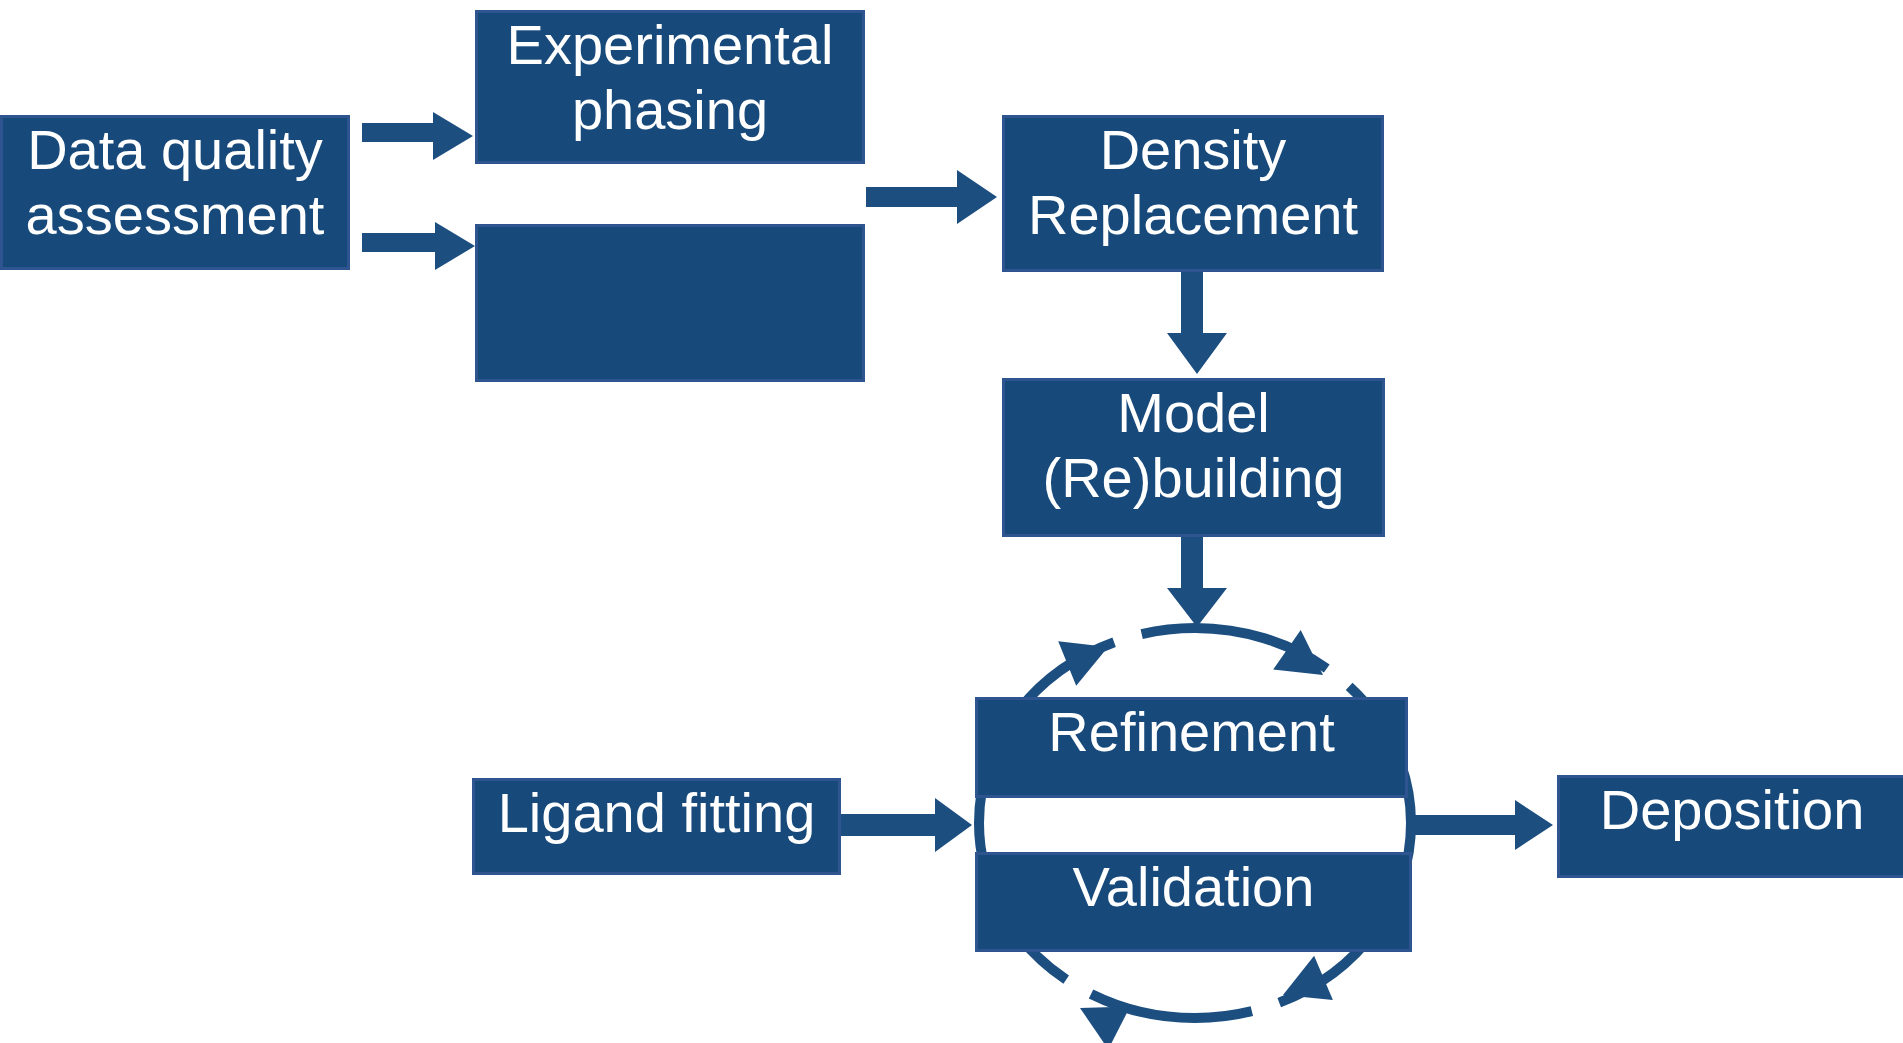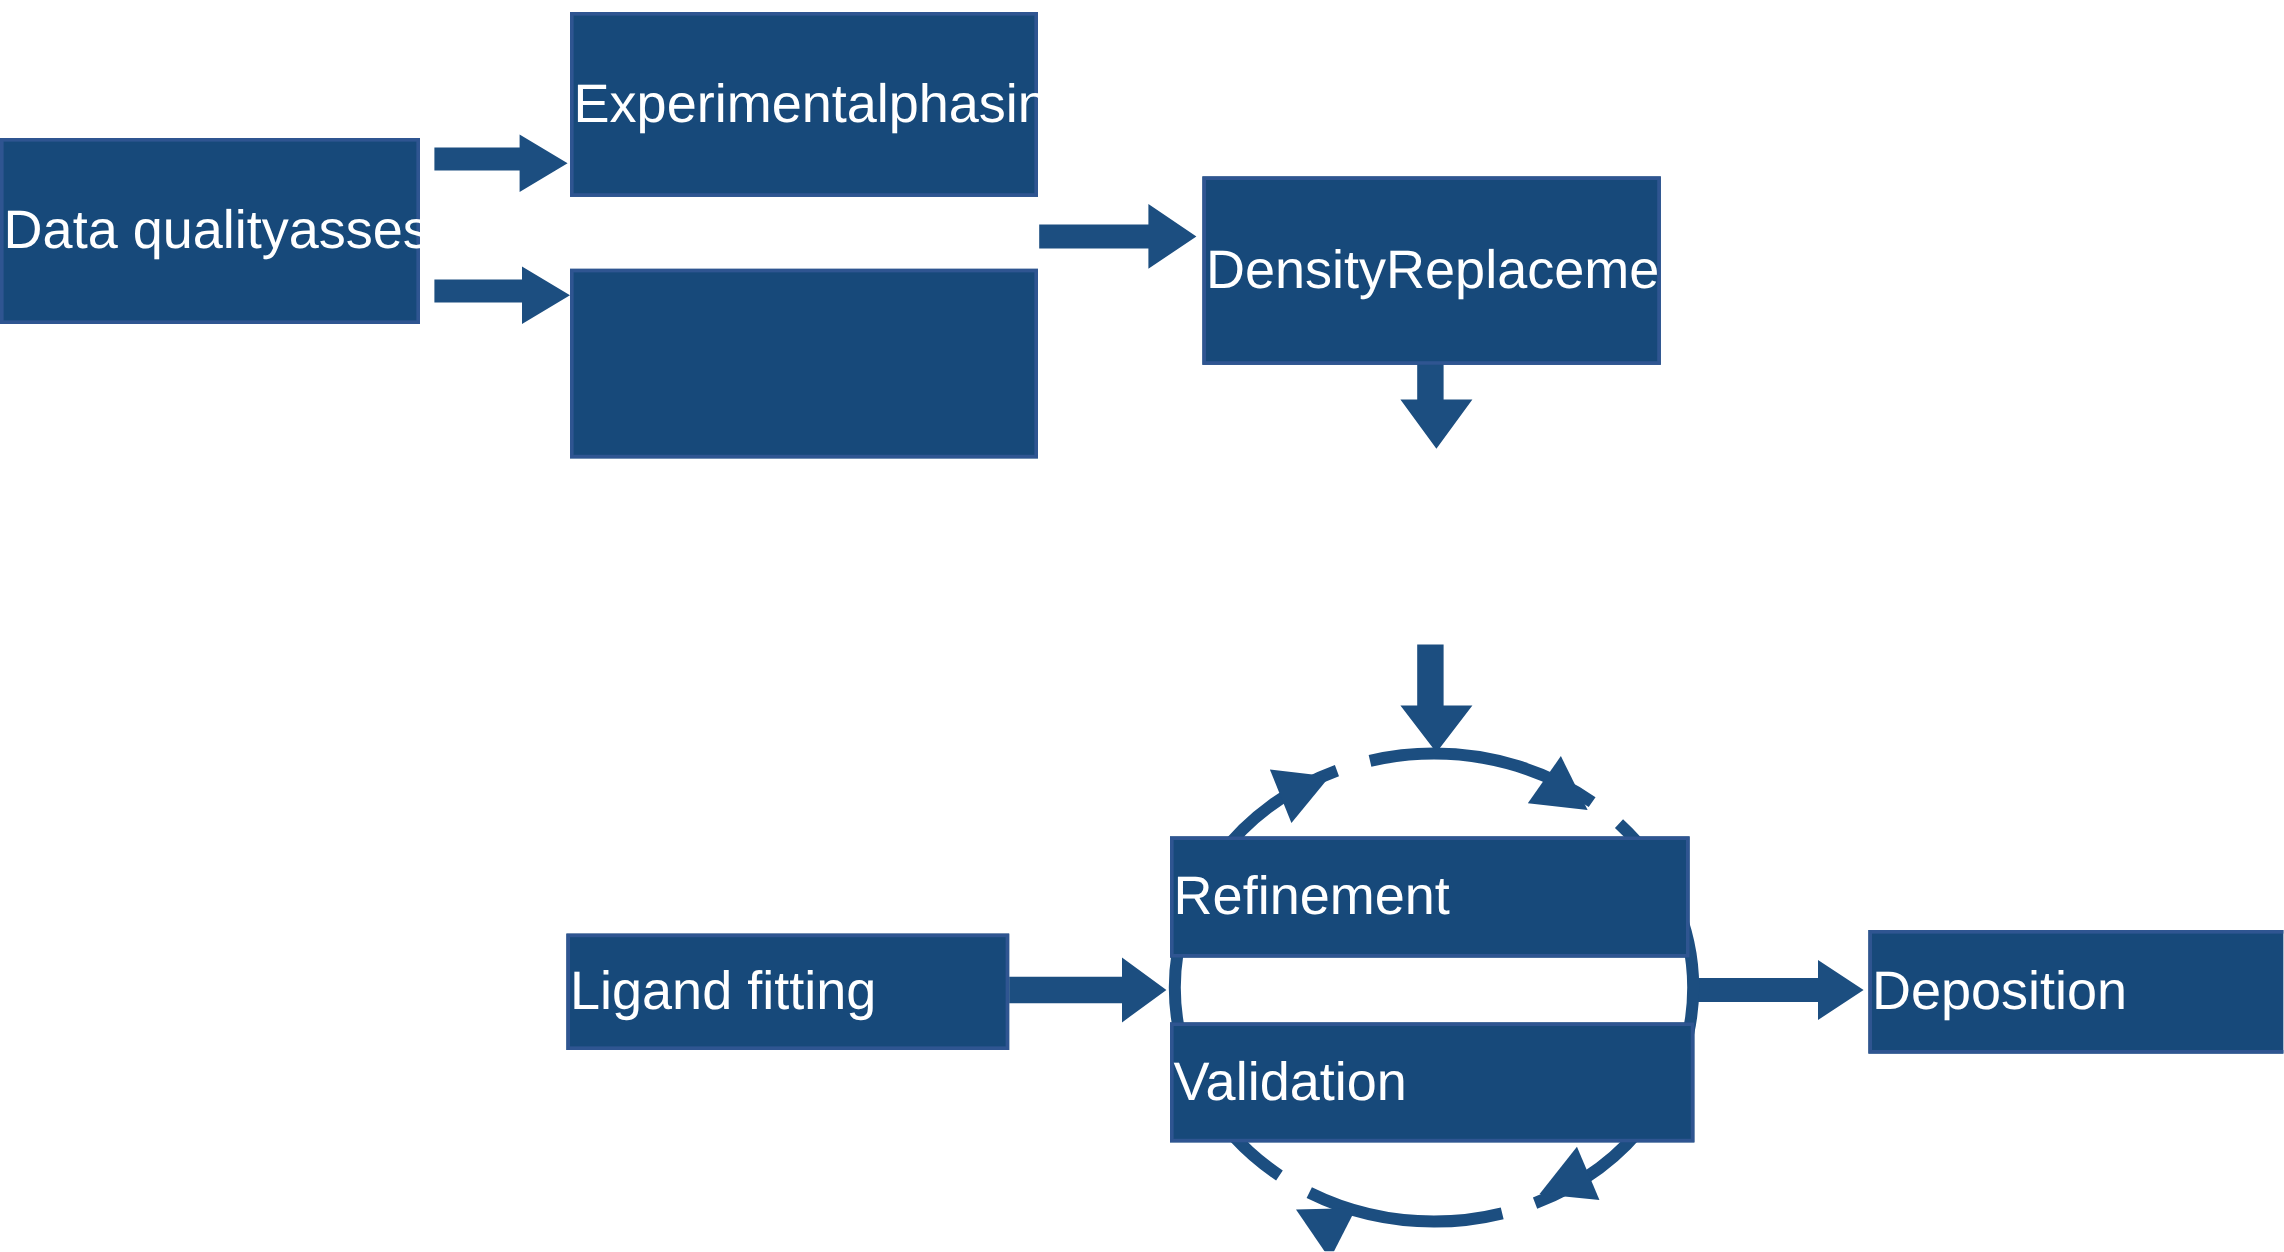--- a/index.html
+++ b/index.html
@@ -24,25 +24,25 @@
     stroke-width: 10;
   }
   .arrows-layer .cycle-head { fill: var(--arrow, #1C4E80); }
   .node {
     position: absolute;
     box-sizing: border-box;
     background: var(--box_fill, #17497A);
     border: 3px solid var(--box_border, #2F5591);
     color: var(--text_color, #ffffff);
     display: flex;
-    flex-direction: row;
+    flex-direction: column;
     align-items: center;
     justify-content: flex-start;
     text-align: center;
-    font-size: 45px;
+    font-size: 56px;
     line-height: 1.16;
     z-index: 2;
   }
   .node .line { white-space: nowrap; }
 </style>
 </head>
 <body>
 
 <div class="canvas">
 
@@ -69,25 +69,29 @@
   </div>
 
   <div class="node" style="left:475px; top:10px; width:390px; height:154px;">
     <div class="line">Experimental</div>
     <div class="line">phasing</div>
   </div>
 
   <div class="node" style="left:475px; top:224px; width:390px; height:158px;">
   </div>
 
-  <div class="node" style="left:1002px; top:115px; width:382px; height:157px;margin-top:32px;">
+  <div class="node" style="left:1002px; top:115px; width:382px; height:157px;">
     <div class="line">Density</div>
     <div class="line">Replacement</div>
   </div>
 
+  <div class="node" style="left:1002px; top:378px; width:383px; height:159px;">
+    <div class="line">Model</div>
+    <div class="line">(Re)building</div>
+  </div>
 
   <div class="node" style="left:975px; top:697px; width:433px; height:101px;">
     <div class="line">Refinement</div>
   </div>
 
   <div class="node" style="left:975px; top:852px; width:437px; height:100px;">
     <div class="line">Validation</div>
   </div>
 
   <div class="node" style="left:472px; top:778px; width:369px; height:97px;">

